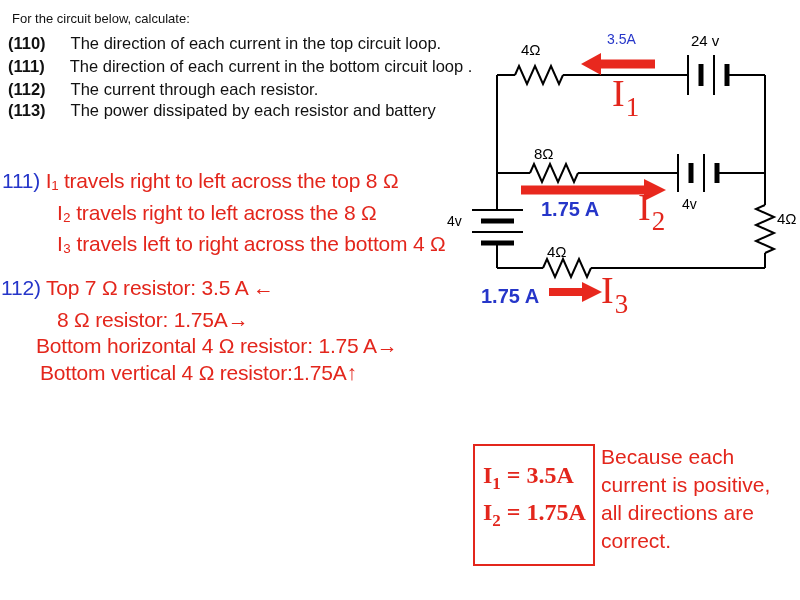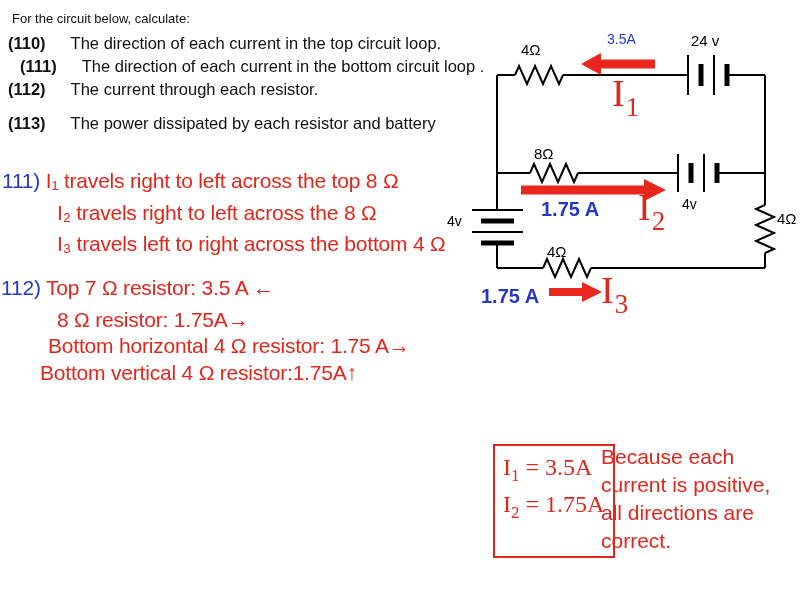--- a/index.html
+++ b/index.html
@@ -17,60 +17,60 @@
   .ans-line{font-size:21px;white-space:nowrap;letter-spacing:-0.2px;}
   .blue{color:var(--blue);}
   .red{color:var(--red);}
   
   .cur-val{font-size:20px;font-weight:600;color:var(--blue);white-space:nowrap;}
   .cur-val.big{font-size:14px;font-weight:400;}
   .bigI{font-family:"Liberation Serif","DejaVu Serif",serif;font-size:38px;line-height:1;color:var(--red);white-space:nowrap;}
   .bigI .sub{font-size:27px;position:relative;top:10px;left:1px;}
   
   .sum-box{
-    left:493px;top:444px;width:104px;height:104px;
-    border:2px solid var(--red);padding:4px 6px 2px 8px;
+    left:473px;top:444px;width:104px;height:104px;
+    border:2px solid var(--red);padding:12px 6px 2px 8px;font-weight:bold;
   }
   .eq{font-family:"Liberation Serif","DejaVu Serif",serif;font-size:24px;line-height:35px;color:var(--red);white-space:nowrap;}
   .eq .sub{font-size:17px;position:relative;top:6px;}
   
   .conclusion{left:601px;top:443px;width:182px;font-size:21px;line-height:28px;color:var(--red);}
   svg text{font-family:"Liberation Sans","DejaVu Sans",sans-serif;fill:#000;}
 </style>
 </head>
 <body>
 
 <div class="abs q-title">For the circuit below, calculate:</div>
 
 <div class="abs q-line" style="left:8px;top:34px">
   <span class="q-num">(110)</span><span>The direction of each current in the top circuit loop.</span>
 </div>
-<div class="abs q-line" style="left:20px;top:57px">
+<div class="abs q-line" style="left:8px;top:57px">
   <span class="q-num">(111)</span><span>The direction of each current in the bottom circuit loop .</span>
 </div>
 <div class="abs q-line" style="left:8px;top:80px">
   <span class="q-num">(112)</span><span>The current through each resistor.</span>
 </div>
-<div class="abs q-line" style="left:8px;top:114px">
+<div class="abs q-line" style="left:8px;top:101px">
   <span class="q-num">(113)</span><span>The power dissipated by each resistor and battery</span>
 </div>
 
 <div class="abs ans-line" style="left:2px;top:169px">
   <span class="blue">111)</span>
   <span class="red">I₁ travels right to left across the top 8 Ω</span>
 </div>
 <div class="abs ans-line red" style="left:57px;top:201px">I₂ travels right to left across the 8 Ω</div>
 <div class="abs ans-line red" style="left:57px;top:232px">I₃ travels left to right across the bottom 4 Ω</div>
 
 <div class="abs ans-line" style="left:1px;top:276px">
   <span class="blue">112)</span>
   <span class="red">Top 7 Ω resistor: 3.5 A ←</span>
 </div>
 <div class="abs ans-line red" style="left:57px;top:308px">8 Ω resistor: 1.75A→</div>
-<div class="abs ans-line red" style="left:48px;top:334px">Bottom horizontal 4 Ω resistor: 1.75 A→</div>
+<div class="abs ans-line red" style="left:36px;top:334px">Bottom horizontal 4 Ω resistor: 1.75 A→</div>
 <div class="abs ans-line red" style="left:40px;top:361px">Bottom vertical 4 Ω resistor:1.75A↑</div>
 
 <svg class="abs" style="left:435px;top:8px" width="365" height="330" viewBox="0 0 365 330">
 
   <g stroke="#000" stroke-width="2" fill="none">
     <path d="M62,67 H80 M128,67 H253 M292,67 H330
              M330,67 V197 M330,245 V260
              M62,67 V202 M62,235 V260
              M62,165 H95 M143,165 H243 M282,165 H330
              M62,260 H108 M156,260 H330"></path>

